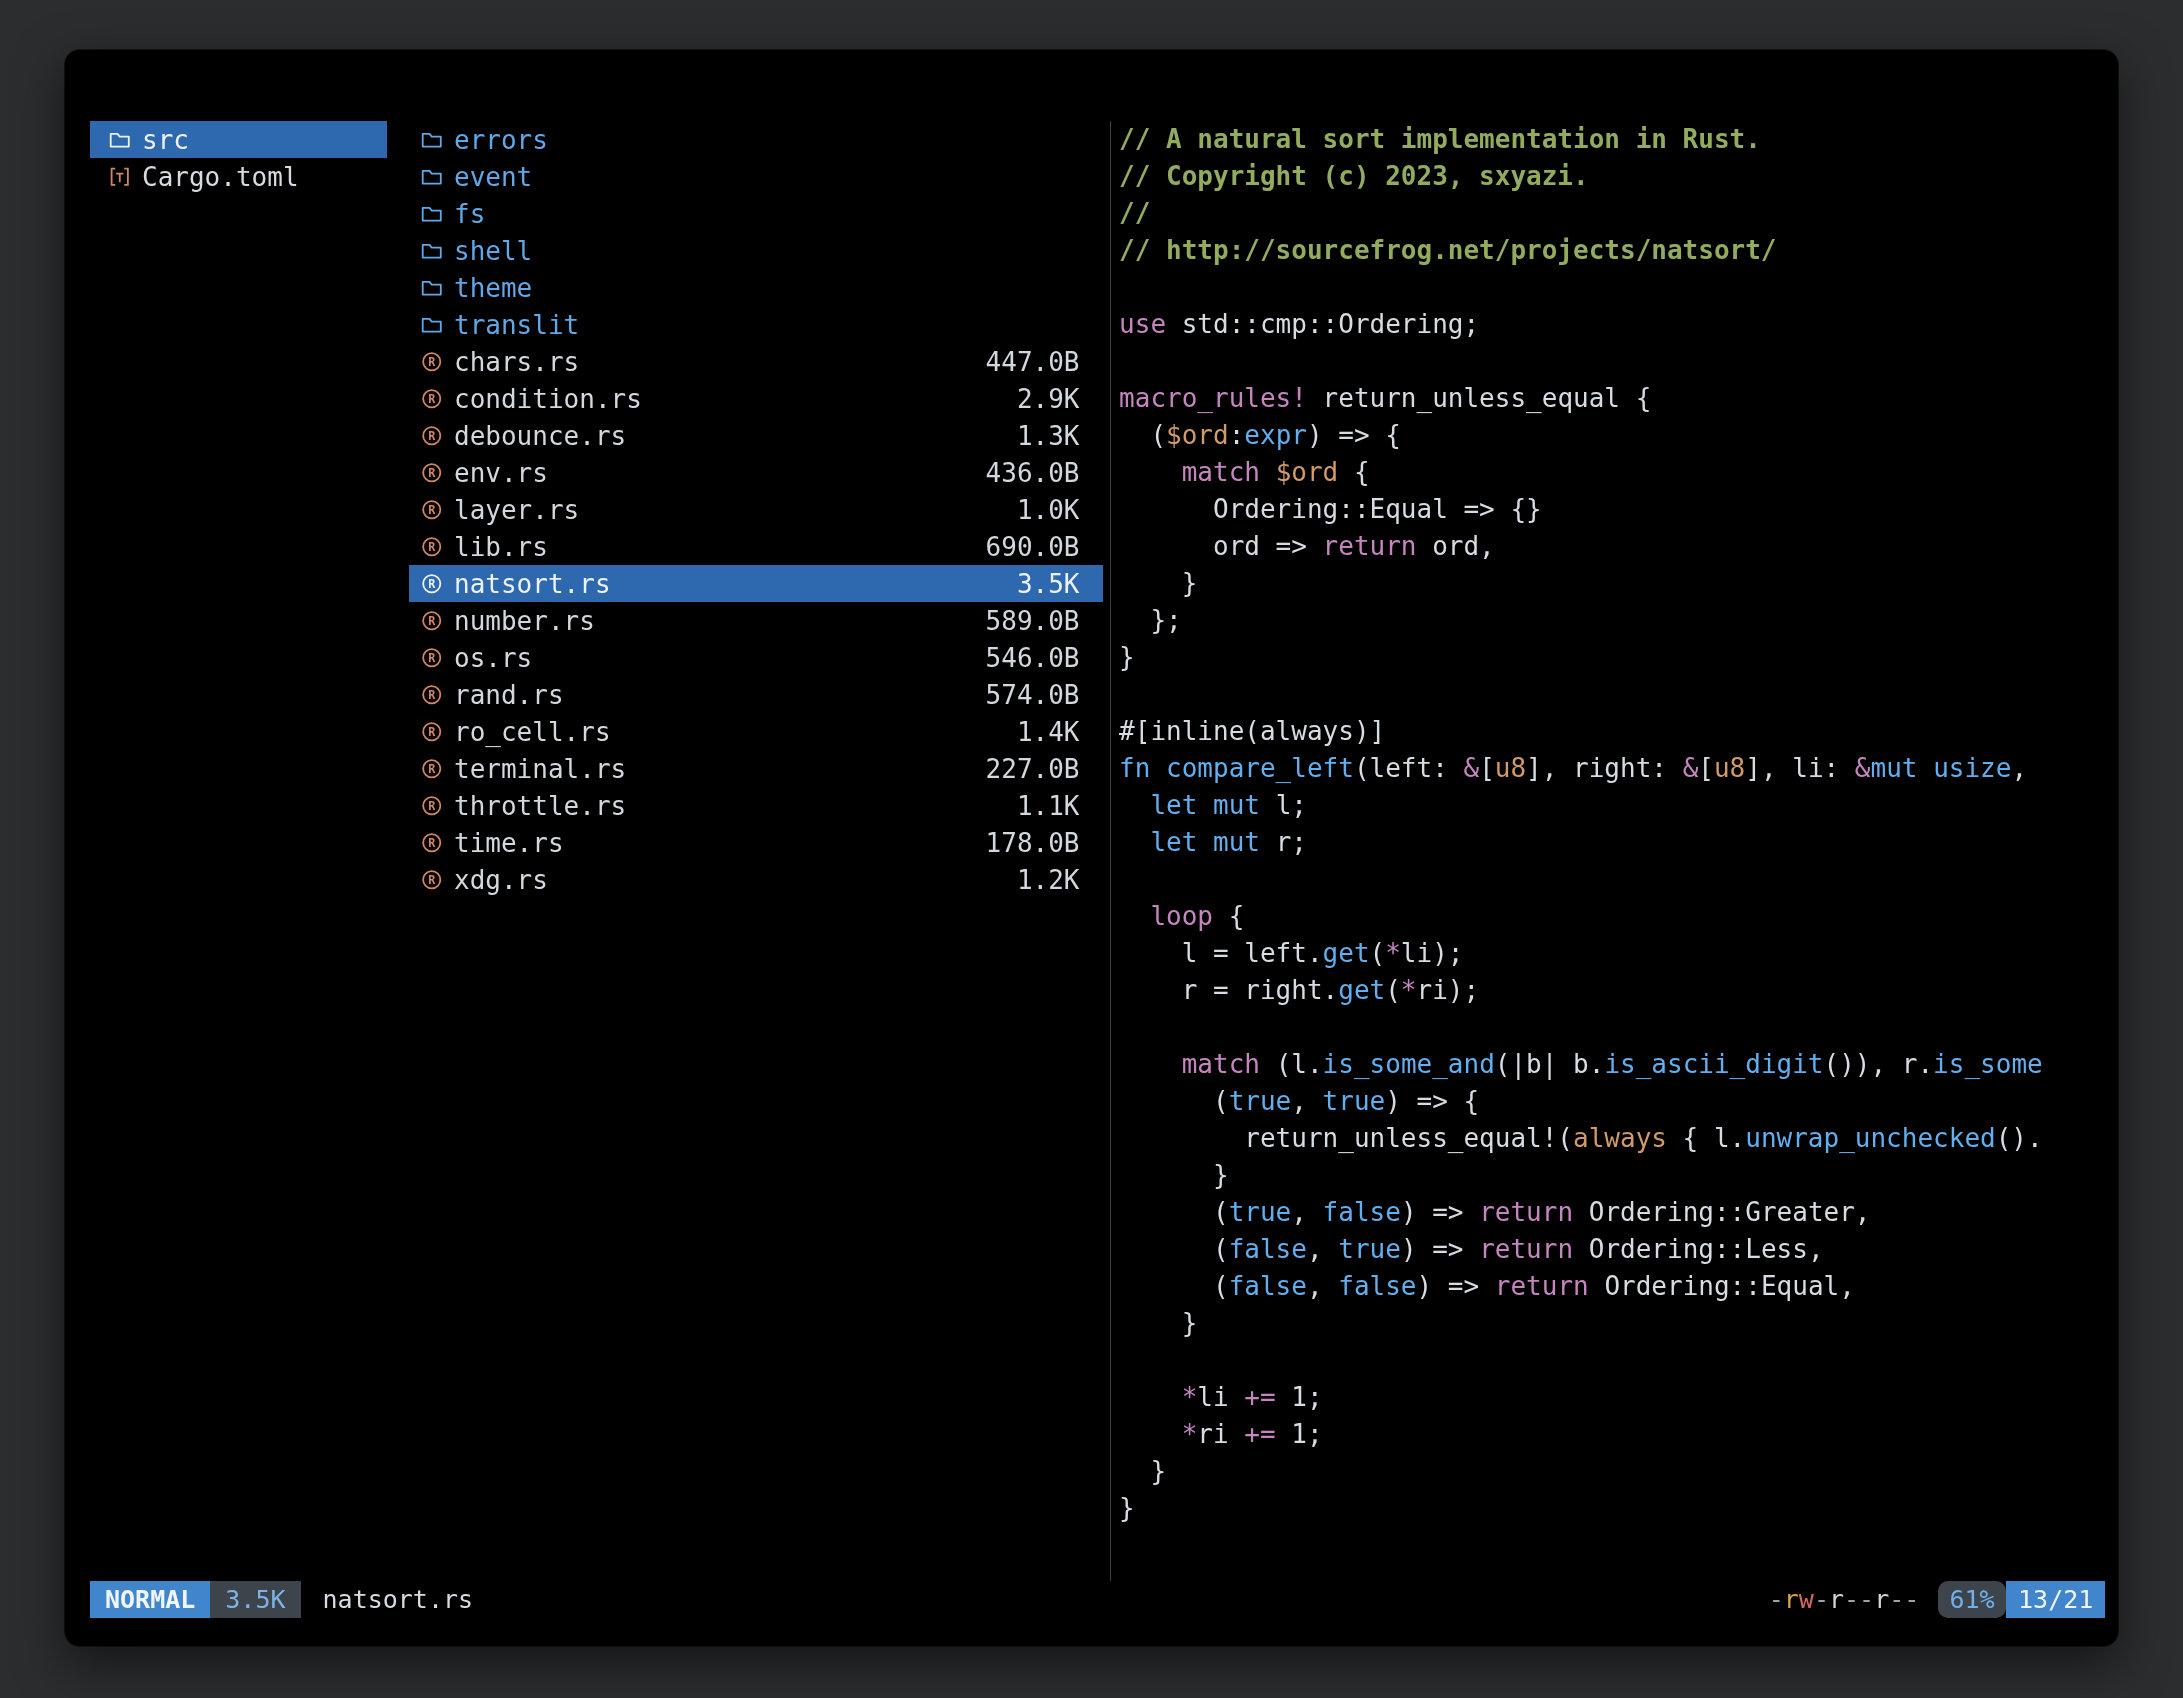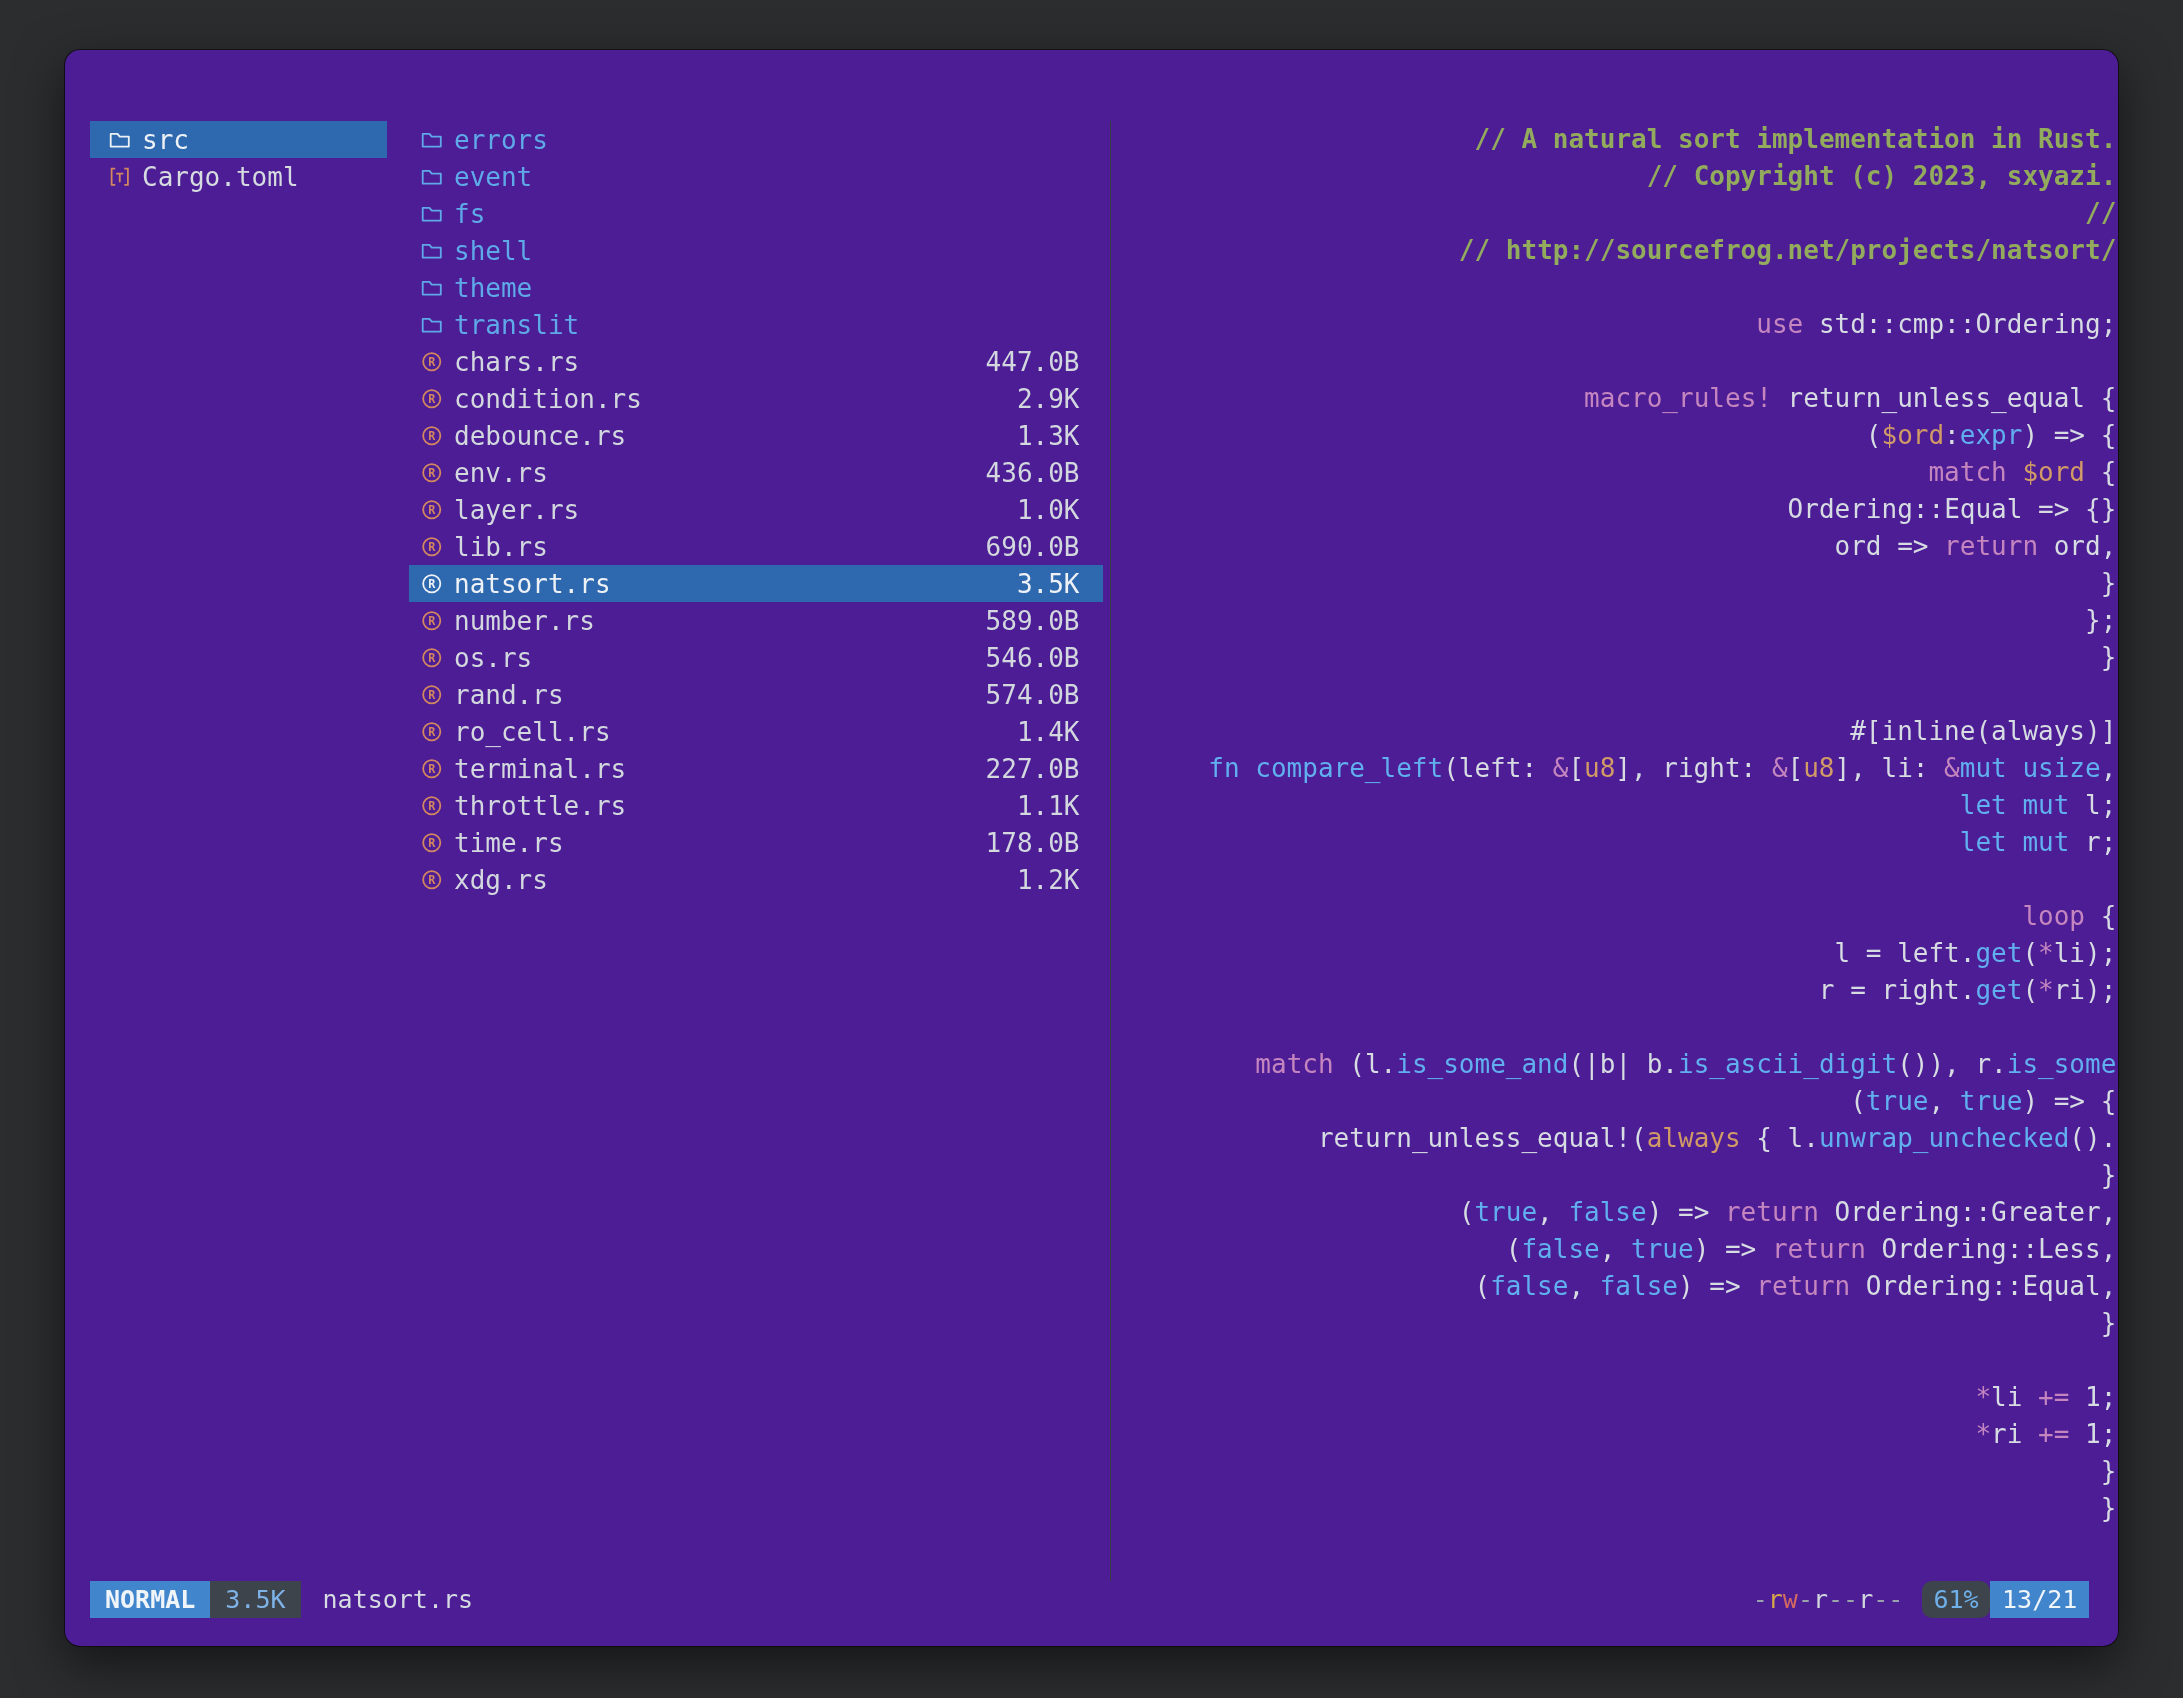--- a/index.html
+++ b/index.html
@@ -7,24 +7,23 @@
   body {
     font-family:"DejaVu Sans Mono", monospace;
     font-size:26px;
     color:#d6dce2;
     width:2183px; height:1698px;
     overflow:hidden;
   }
   .desktop { position:relative; width:2183px; height:1698px; background:#2b2d2f; }
   .window {
     position:absolute; left:65px; top:50px; right:65px; bottom:52px;
-    background:#4c1d95; border-radius:15px;
+    background:#000000; border-radius:15px;
     box-shadow:0 0 0 0.8px #0b0b0c, 0 17px 50px rgba(0,0,0,.55);
     overflow:hidden;
-    text-align:right;
   }
   .content {
     position:absolute; top:71px; left:25px; right:1.7px; bottom:65px;
     display:flex; overflow:hidden;
   }
   .pane { overflow:hidden; }
   .pane-parent { width:319px; flex:none; }
   .pane-current { width:694px; flex:none; }
   .pane-preview { flex:1; border-left:0.8px solid #3a3f45; margin-left:6.7px; padding-left:8.4px; }
 
@@ -45,21 +44,21 @@
   
   .code-line { height:37px; line-height:37px; white-space:pre; overflow:hidden; }
   .tk-d { color:#d6dce2; }
   .tk-c { color:#93ab5c;font-weight:bold; }
   .tk-k { color:#c586c0; }
   .tk-b { color:#61afef; }
   .tk-o { color:#d19a66; }
 
   
   .statusbar {
-    position:absolute; left:25px; right:29px; bottom:28px; height:37px;
+    position:absolute; left:25px; right:13px; bottom:28px; height:37px;
     display:flex; align-items:center; font-size:25px; white-space:pre;
   }
   .badge { display:inline-flex; align-items:center; height:37px; padding:0 15px; }
   .badge-mode { background:#4186cc; color:#f0f5fa; font-weight:bold; }
   .badge-size { background:#3d444c; color:#7fb2e6; }
   .sb-filename { margin-left:22px; color:#d6dce2; }
   .sb-right { margin-left:auto; display:inline-flex; align-items:center; }
   .sb-perms { margin-right:18.5px; }
   .perm-dim { color:#9aa2ab; }
   .perm-y { color:#d9a64a; }

